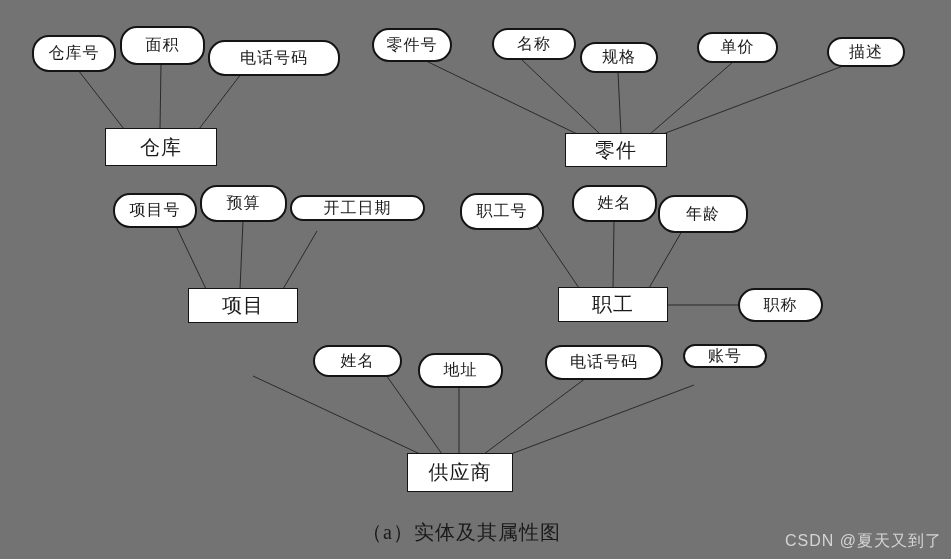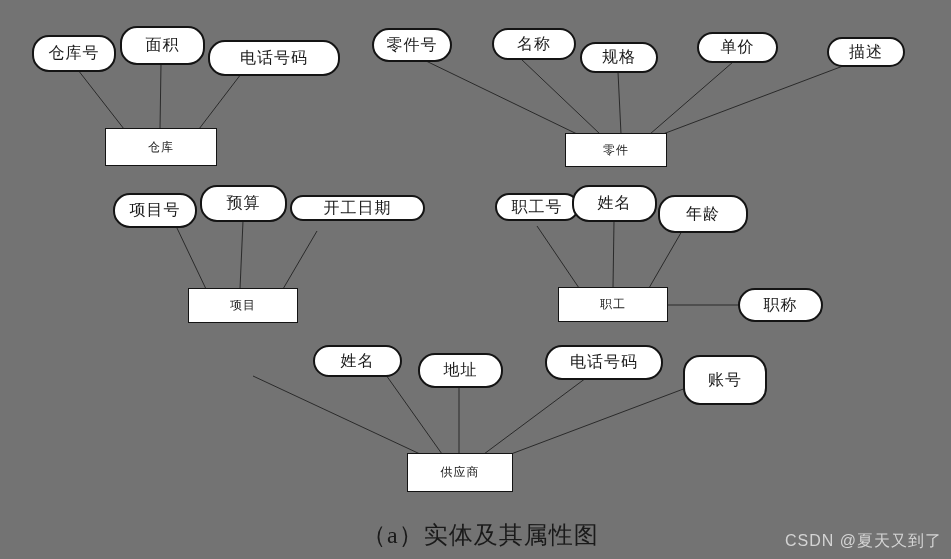--- a/index.html
+++ b/index.html
@@ -37,31 +37,31 @@
     white-space: nowrap;
   }
   .entity {
     position: absolute;
     box-sizing: border-box;
     border: 1.5px solid #141414;
     background: #ffffff;
     display: flex;
     align-items: center;
     justify-content: center;
-    font-size: 12px;
+    font-size: 20px;
     color: #1a1a1a;
     letter-spacing: 1px;
     white-space: nowrap;
     font-family: Liberation Mono, monospace;
   }
   .caption {
     position: absolute;
     left: 362px;
     top: 519px;
-    font-size: 24px;
+    font-size: 20px;
     color: #1a1a1a;
     letter-spacing: 1px;
     white-space: nowrap;
   }
   .watermark {
     position: absolute;
     left: 785px;
     top: 531px;
     font-size: 16px;
     color: #d4d4d4;
@@ -114,28 +114,28 @@
   <div class="attr" style="left:580px;top:42px;width:78px;height:31px">规格</div>
   <div class="attr" style="left:697px;top:32px;width:81px;height:31px">单价</div>
   <div class="attr" style="left:827px;top:37px;width:78px;height:30px">描述</div>
   <div class="entity" style="left:565px;top:133px;width:102px;height:34px">零件</div>
 
   <div class="attr" style="left:113px;top:193px;width:84px;height:35px">项目号</div>
   <div class="attr" style="left:200px;top:185px;width:87px;height:37px">预算</div>
   <div class="attr" style="left:290px;top:195px;width:135px;height:26px">开工日期</div>
   <div class="entity" style="left:188px;top:288px;width:110px;height:35px">项目</div>
 
-  <div class="attr" style="left:495px;top:193px;width:84px;height:28px">职工号</div>
+  <div class="attr" style="left:460px;top:193px;width:84px;height:37px">职工号</div>
   <div class="attr" style="left:572px;top:185px;width:85px;height:37px">姓名</div>
   <div class="attr" style="left:658px;top:195px;width:90px;height:38px">年龄</div>
   <div class="attr" style="left:738px;top:288px;width:85px;height:34px">职称</div>
   <div class="entity" style="left:558px;top:287px;width:110px;height:35px">职工</div>
 
   <div class="attr" style="left:313px;top:345px;width:89px;height:32px">姓名</div>
   <div class="attr" style="left:418px;top:353px;width:85px;height:35px">地址</div>
   <div class="attr" style="left:545px;top:345px;width:118px;height:35px">电话号码</div>
-  <div class="attr" style="left:683px;top:355px;width:84px;height:50px">账号</div>
+  <div class="attr" style="left:683px;top:344px;width:84px;height:24px">账号</div>
   <div class="entity" style="left:407px;top:453px;width:106px;height:39px">供应商</div>
 
   <div class="caption">（a）实体及其属性图</div>
   <div class="watermark">CSDN @夏天又到了</div>
 
 </div>
 
 </body></html>

